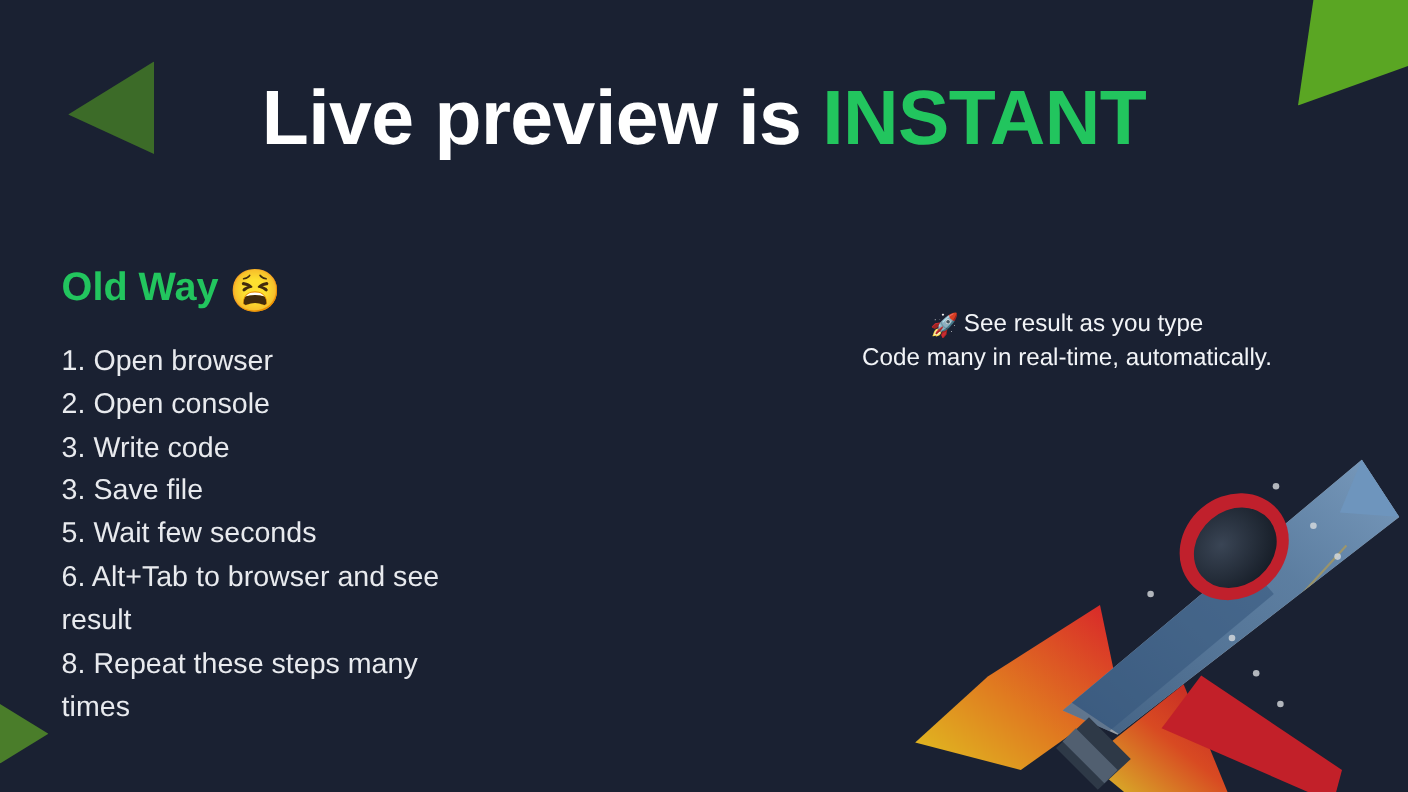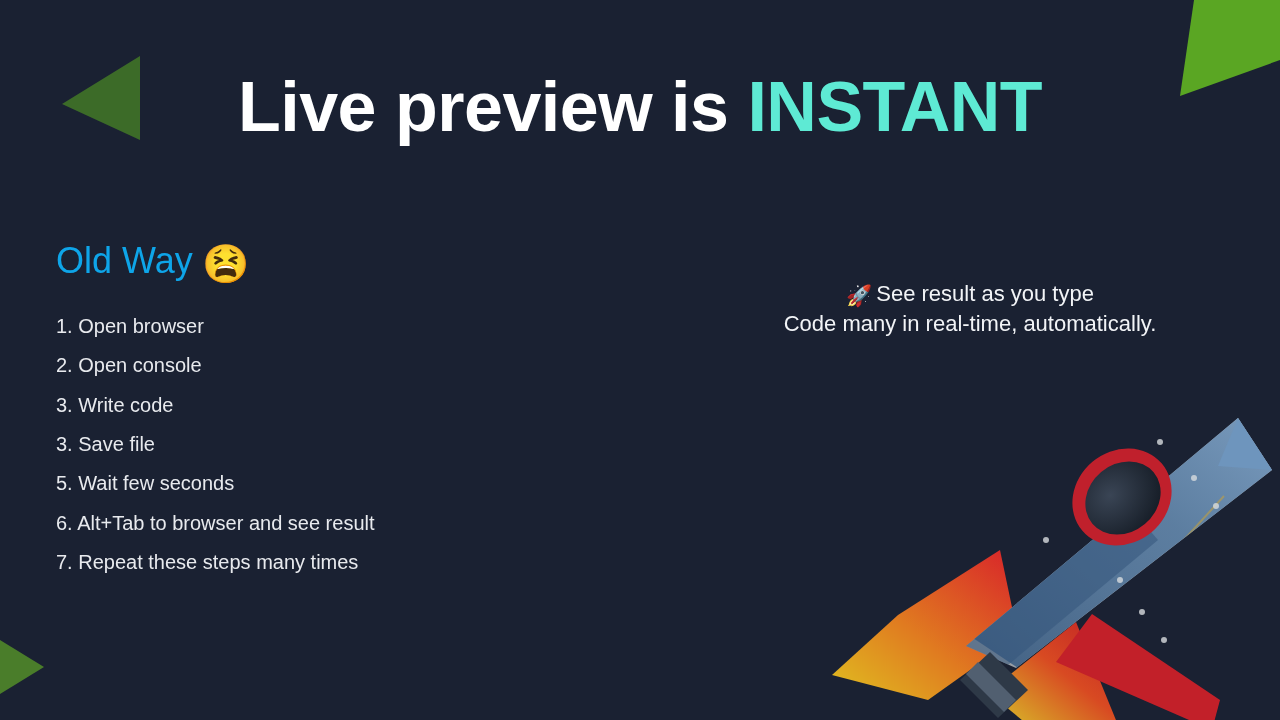--- a/index.html
+++ b/index.html
@@ -51,49 +51,49 @@
     top: 72px;
     width: 1280px;
     text-align: center;
     font-size: 70px;
     font-weight: bold;
     letter-spacing: -0.5px;
     line-height: 1.0;
     white-space: nowrap;
   }
   #title-main { color: #ffffff; text-align: right; }
-  #title-accent { color: #5eead4; }
+  #title-accent { color: #22c55e; }
 
   
   #old-column {
     position: absolute;
     left: 56px;
     top: 240px;
     width: 370px;
   }
   .col-heading {
     font-size: 36px;
-    font-weight: normal;
-    color: #0ea5e9;
+    font-weight: bold;
+    color: #22c55e;
     line-height: 1.15;
     white-space: nowrap;
   }
   .col-heading .emoji {
     font-size: 38px;
     vertical-align: -4px;
     margin-left: 10px;
   }
   #old-list {
     margin: 0;
     padding: 0;
     list-style: none;
     margin-top: 20px;
   }
   #old-list li {
-    font-size: 20px;
+    font-size: 26px;
     color: #e8eaee;
     line-height: 39.4px;
     font-weight: normal;
   }
 
   
   #new-column {
     position: absolute;
     right: 70px;
     top: 250px;
@@ -147,21 +147,21 @@
     <div class="col-heading">
       <span>Old Way</span><span class="emoji">😫</span>
     </div>
     <ul id="old-list">
       <li>1. Open browser</li>
       <li>2. Open console</li>
       <li>3. Write code</li>
       <li>3. Save file</li>
       <li>5. Wait few seconds</li>
       <li>6. Alt+Tab to browser and see result</li>
-      <li>7. Repeat these steps many times</li>
+      <li>8. Repeat these steps many times</li>
     </ul>
   </div>
 
   <div id="new-column">
     <div id="new-body">
       <span class="line"><span class="emoji">🚀</span><span>See result as you type</span></span>
       <span class="line">Code many in real-time, automatically.</span>
     </div>
   </div>
 

